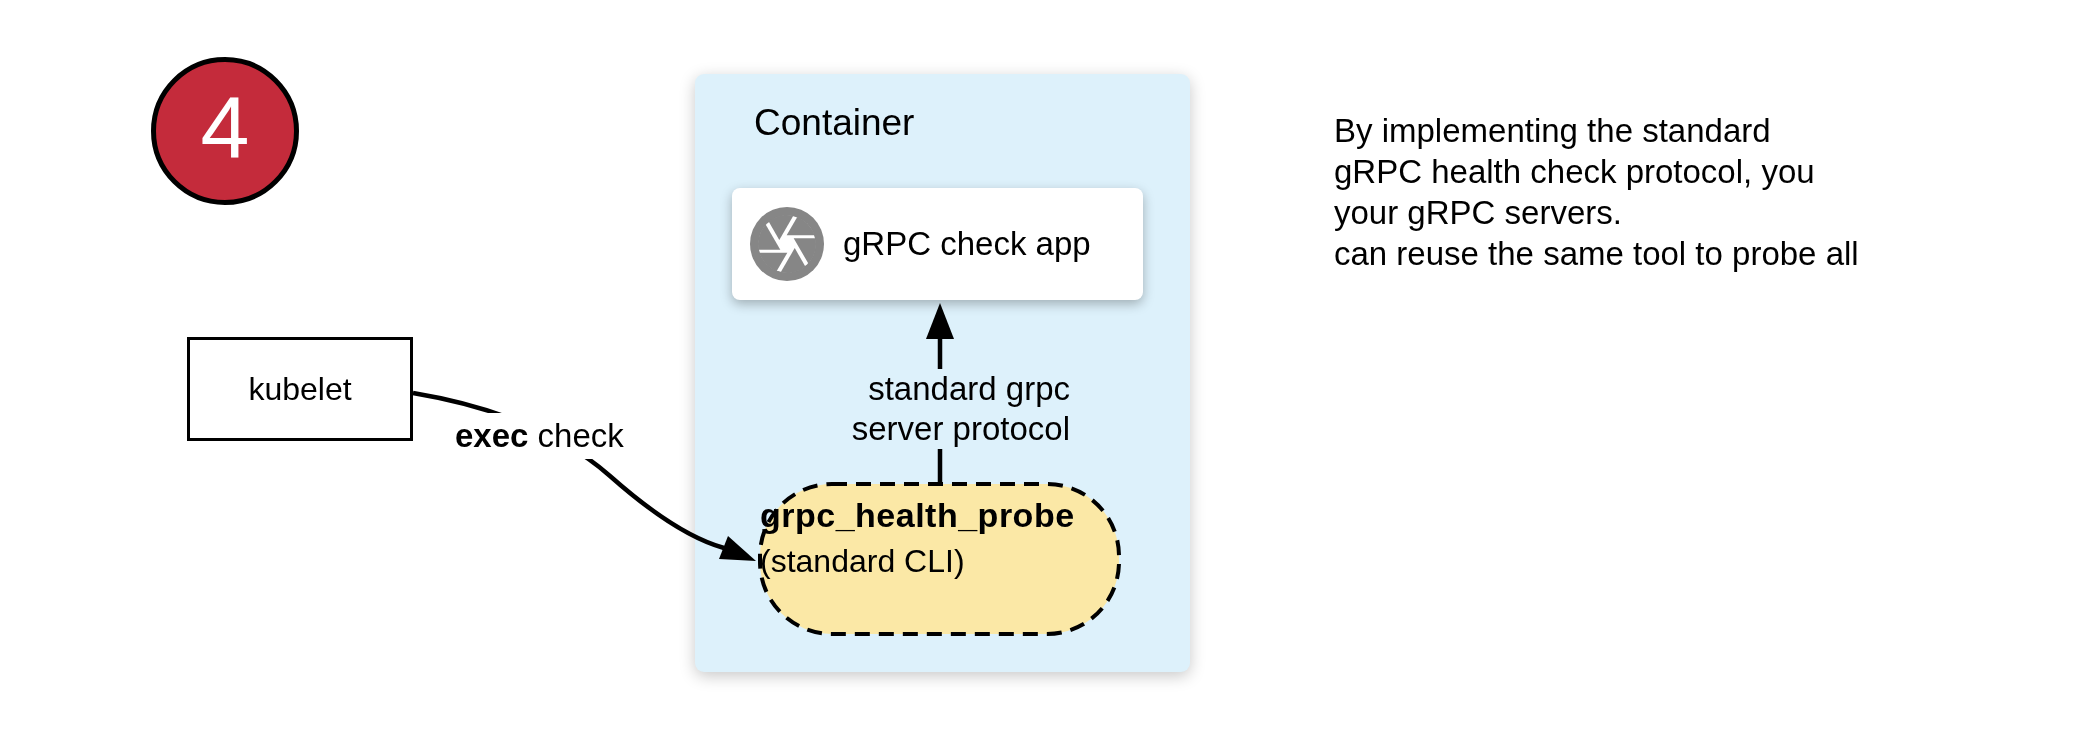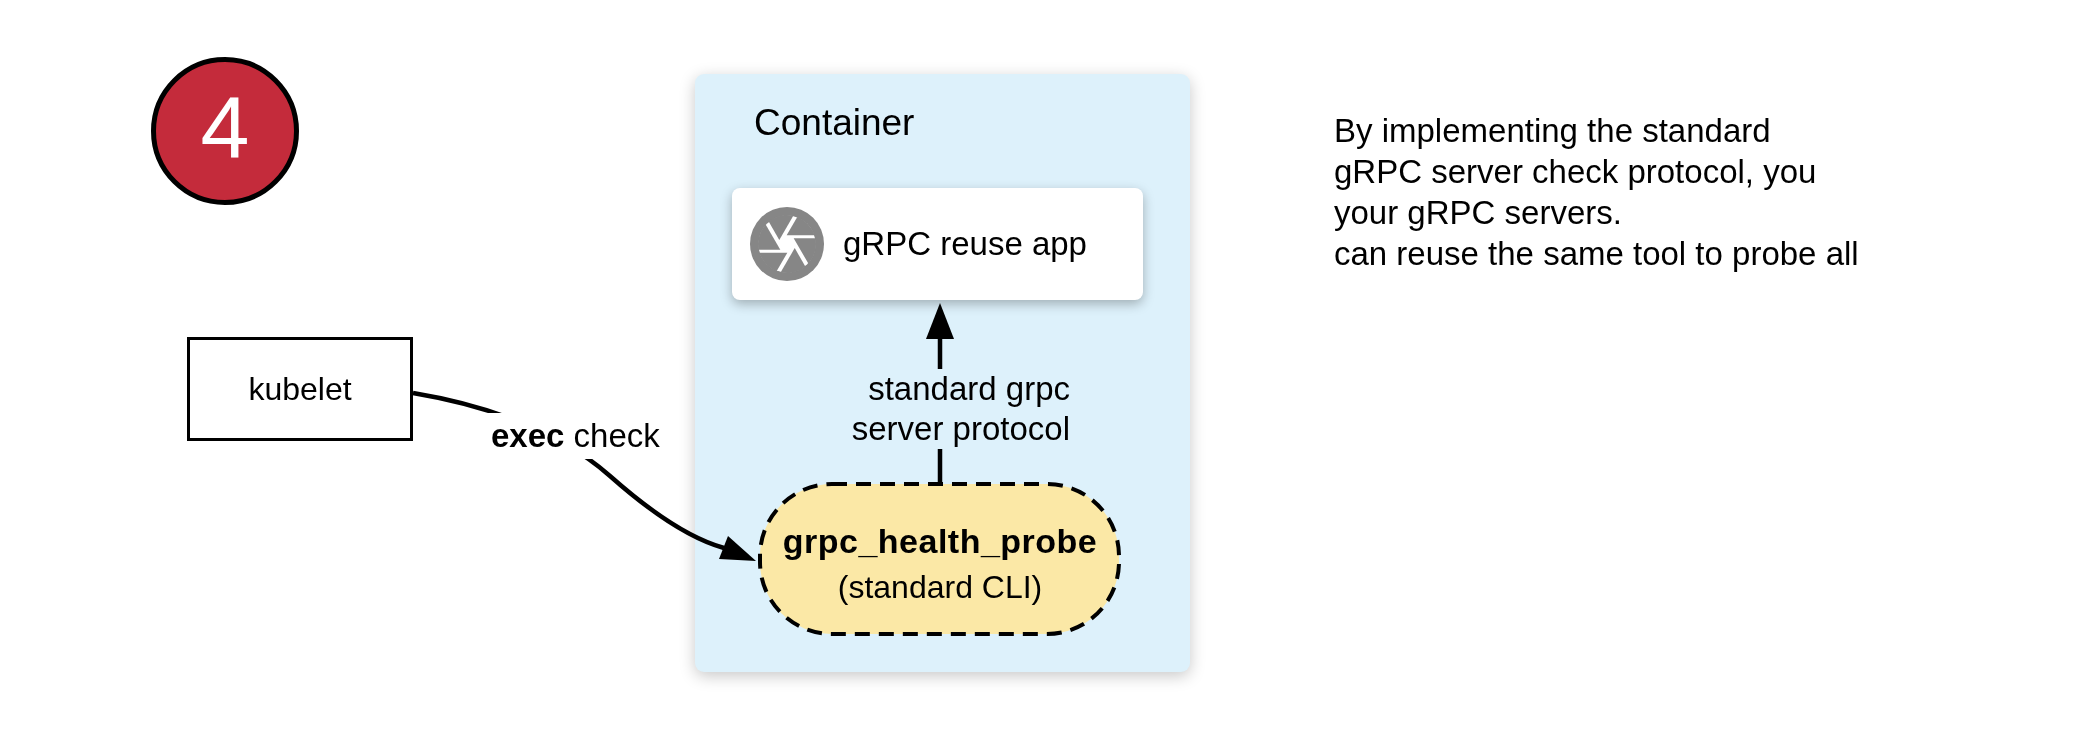--- a/index.html
+++ b/index.html
@@ -46,29 +46,29 @@
     display:flex;align-items:center;gap:18px;
     padding-left:17px;box-sizing:border-box;font-size:33px;
   }
   
   .arrow-label{
     position:absolute;left:810px;top:369px;width:260px;
     text-align:right;font-size:33px;line-height:40px;
     background:var(--container-blue,#DDF1FB);
   }
   
-  .pill-text{position:absolute;left:760px;top:522px;width:360px;text-align:center;}
+  .pill-text{position:absolute;left:760px;top:496px;width:360px;}
   .pill-text .t1{font-size:34px;font-weight:bold;letter-spacing:0.5px;}
   .pill-text .t2{font-size:32px;margin-top:8px;}
   
   .exec-label{
     position:absolute;left:448px;top:413px;background:#fff;
     font-size:33px;padding:4px 7px;white-space:nowrap;
   }
-  .exec-label .b{font-weight:bold;margin-left:36px;}
+  .exec-label .b{font-weight:bold;}
   
   .note{position:absolute;left:1317px;top:110px;font-size:33px;line-height:41px;margin-left:17px;}
 </style>
 </head>
 <body>
 
 <div class="stage">
 
   <div class="badge">
     <span class="num">4</span>
@@ -95,21 +95,21 @@
       <circle cx="38" cy="38" r="28.5" fill="#ffffff"></circle>
       <g transform="translate(3.2,3.2) scale(2.9)" style="fill:var(--icon-gray,#868686)">
         <path d="M9.4,10.5l4.77-8.26C13.47,2.09,12.75,2,12,2c-2.4,0-4.6,0.85-6.32,2.25l3.66,6.35L9.4,10.5z"></path>
         <path d="M21.54,9c-0.92-2.92-3.15-5.26-6-6.34L11.88,9H21.54z"></path>
         <path d="M21.8,10h-7.49l0.29,0.5l4.76,8.25C21,16.97,22,14.61,22,12C22,11.31,21.93,10.64,21.8,10z"></path>
         <path d="M8.54,12l-3.9-6.75C3.01,7.03,2,9.39,2,12c0,0.69,0.07,1.36,0.2,2h7.49L8.54,12z"></path>
         <path d="M2.46,15c0.92,2.92,3.15,5.26,6,6.34L12.12,15H2.46z"></path>
         <path d="M13.73,15l-3.9,6.76C10.53,21.91,11.25,22,12,22c2.4,0,4.6-0.85,6.32-2.25l-3.66-6.35L13.73,15z"></path>
       </g>
     </svg>
-    <span>gRPC reuse app</span>
+    <span>gRPC check app</span>
   </div>
 
   <div class="arrow-label">
     <div>standard grpc</div>
     <div>server protocol</div>
   </div>
 
   <div class="pill-text">
     <div class="t1">grpc_health_probe</div>
     <div class="t2">(standard CLI)</div>
@@ -118,18 +118,18 @@
   <div class="kubelet-box">
     <span>kubelet</span>
   </div>
 
   <div class="exec-label">
     <span class="b">exec</span><span> check</span>
   </div>
 
   <div class="note">
     <div>By implementing the standard</div>
-    <div>gRPC server check protocol, you</div>
+    <div>gRPC health check protocol, you</div>
     <div>your gRPC servers.</div>
     <div>can reuse the same tool to probe all</div>
   </div>
 
 </div>
 
 </body></html>

